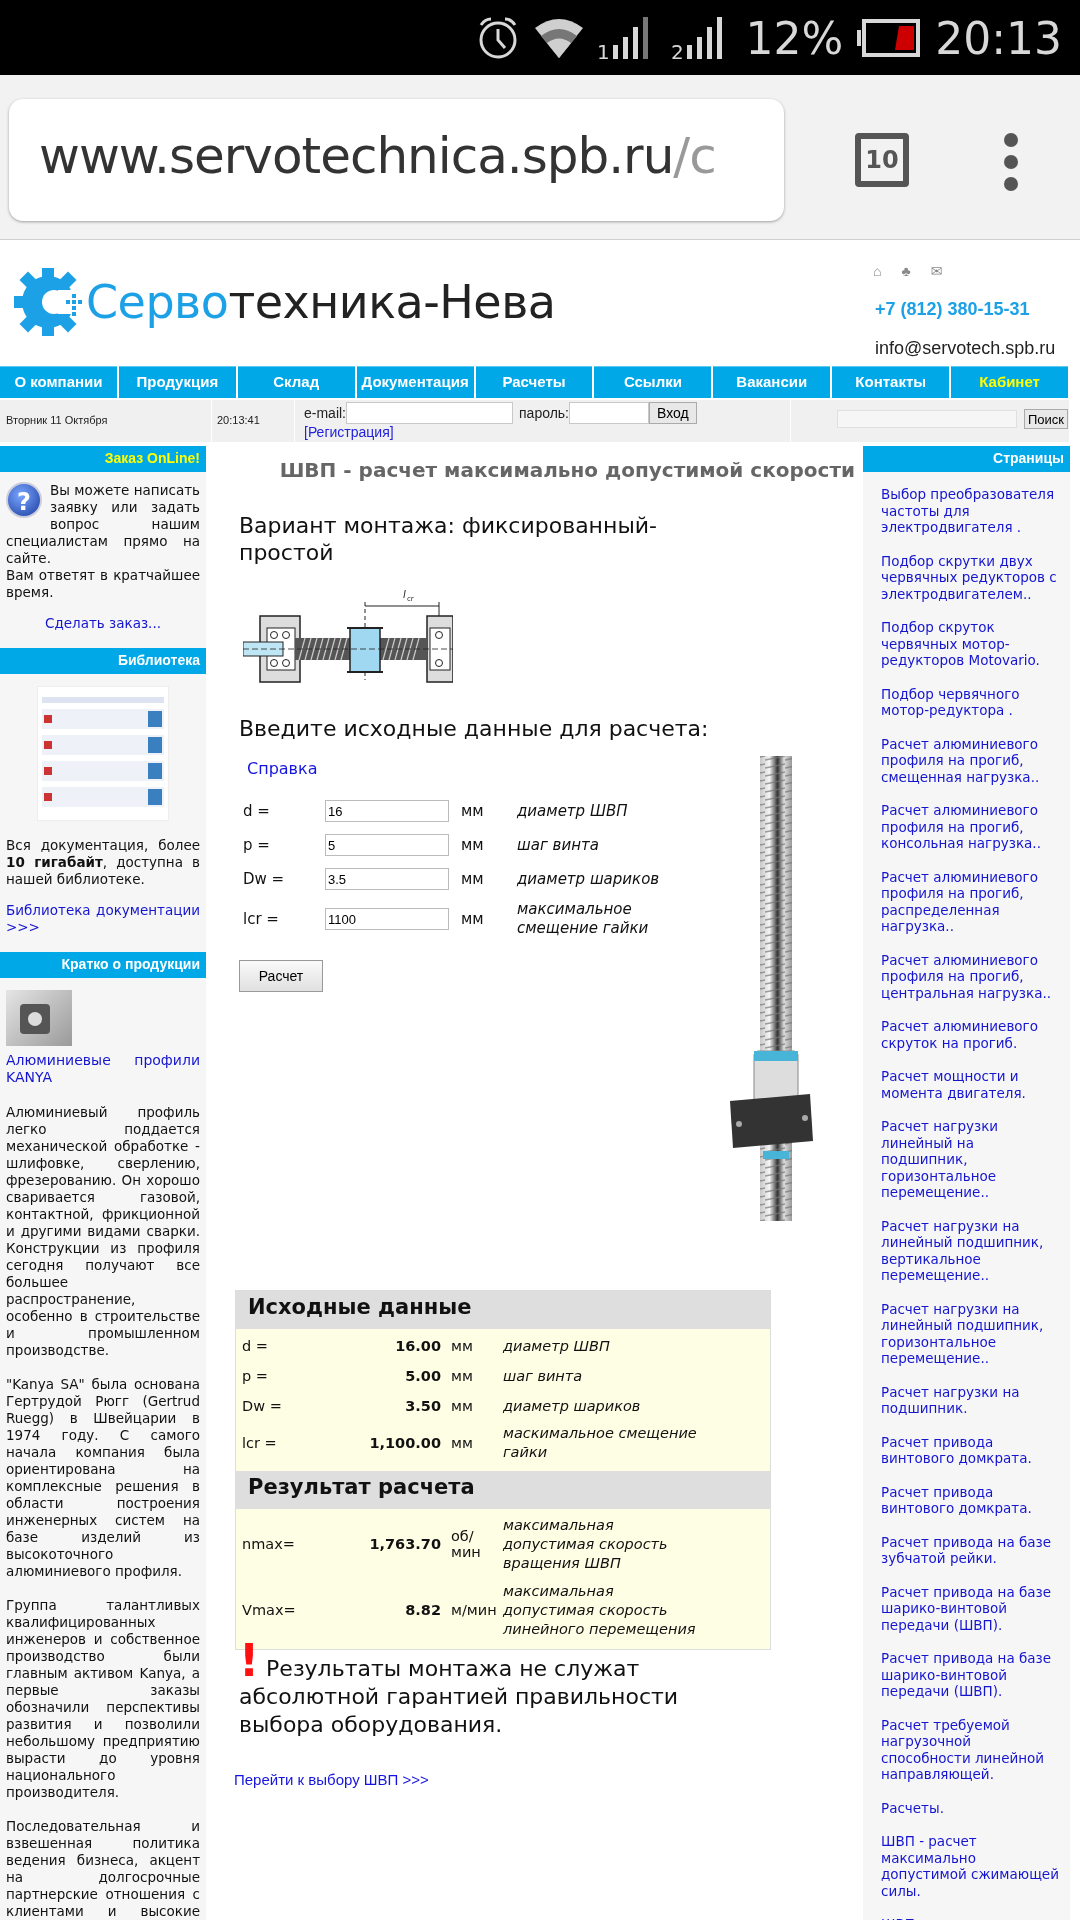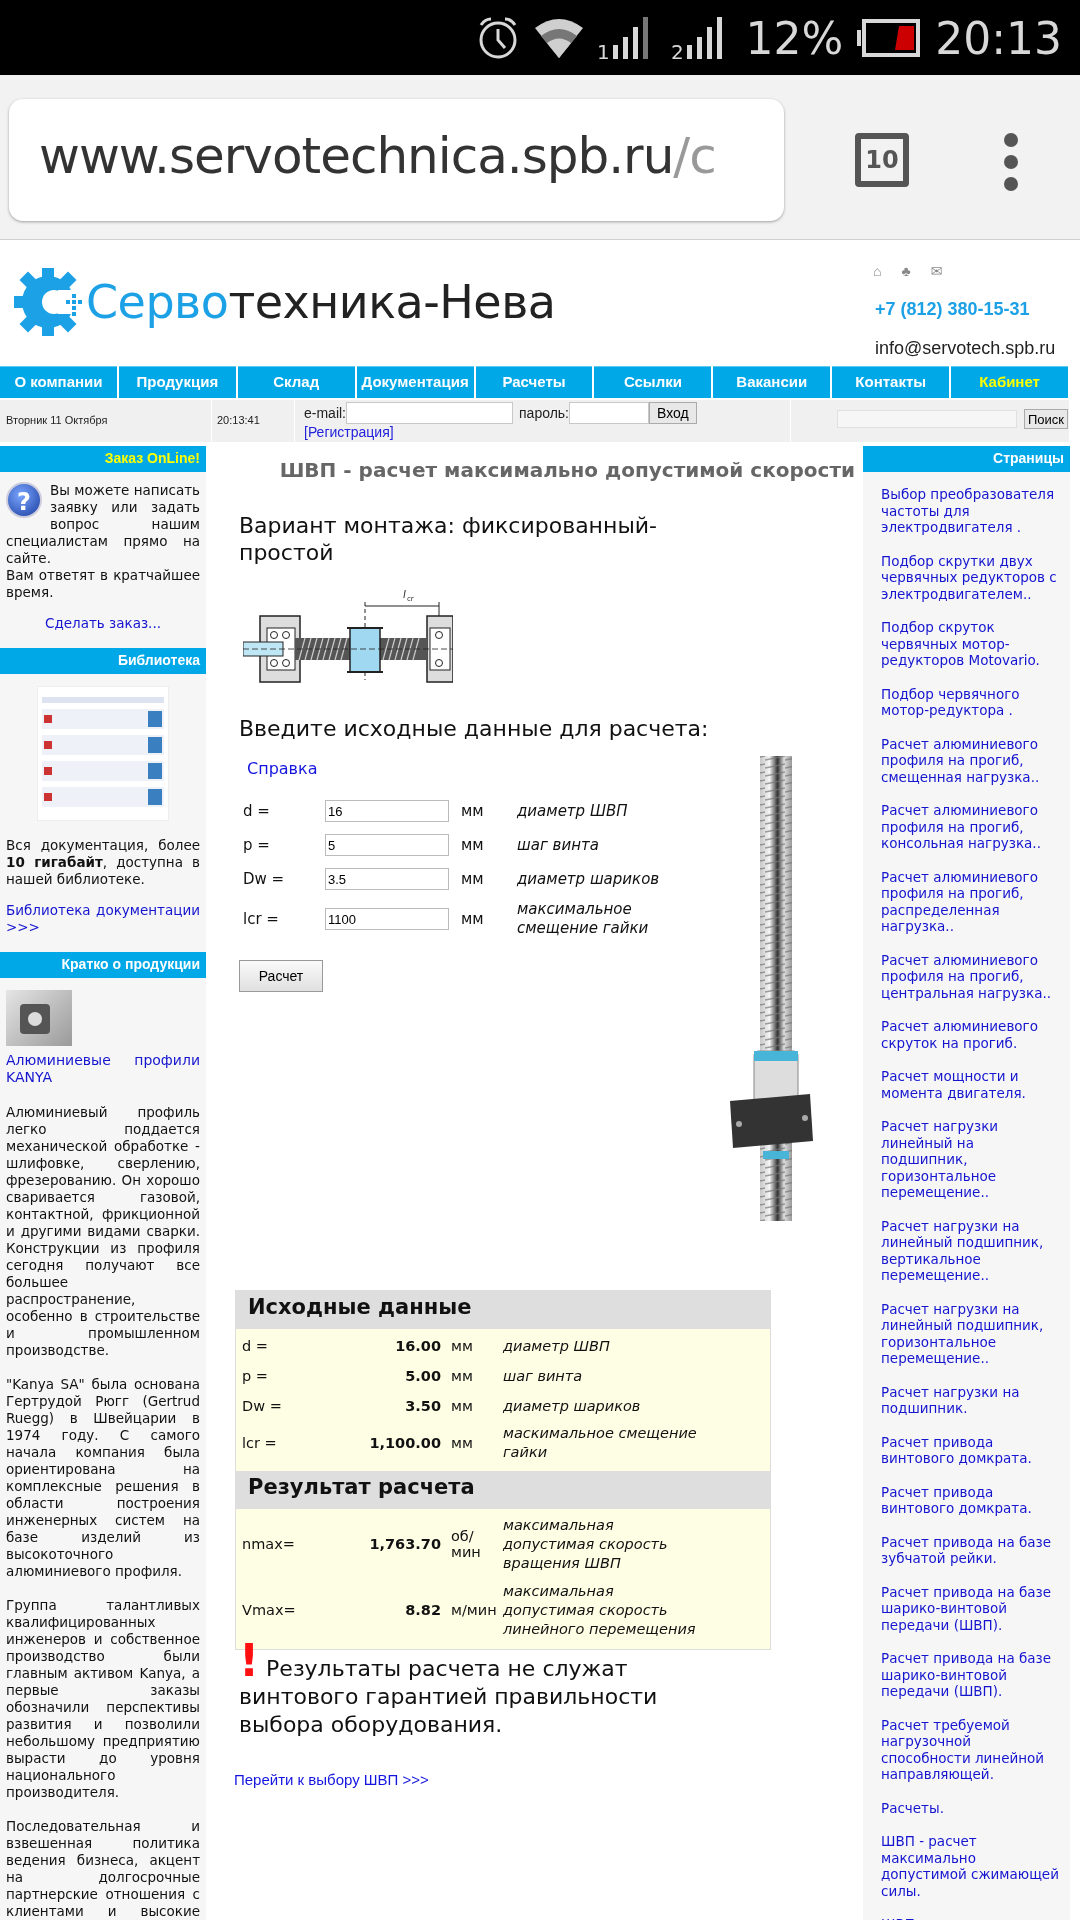--- a/index.html
+++ b/index.html
@@ -376,21 +376,21 @@
           <span class="l">Vmax=</span>
           <span class="v">8.82</span>
           <span class="u">м/мин</span>
           <span class="d">максимальная допустимая скорость линейного перемещения</span>
         </div>
     </div>
   </div>
 
   <div class="warn">
     <span class="ex">!</span>
-    <span>Результаты расчета не служат винтового гарантией правильности выбора оборудования.</span>
+    <span>Результаты монтажа не служат абсолютной гарантией правильности выбора оборудования.</span>
   </div>
   <div class="goto">Перейти к выбору ШВП &gt;&gt;&gt;</div>
 
   <div class="rightcol">
     <div class="col-head">Страницы</div>
     <div class="rc-list" id="rc-list">
         <div class="rc-item">Выбор преобразователя частоты для электродвигателя .</div>
         <div class="rc-item">Подбор скрутки двух червячных редукторов с электродвигателем..</div>
         <div class="rc-item">Подбор скруток червячных мотор-редукторов Motovario.</div>
         <div class="rc-item">Подбор червячного мотор-редуктора .</div>

